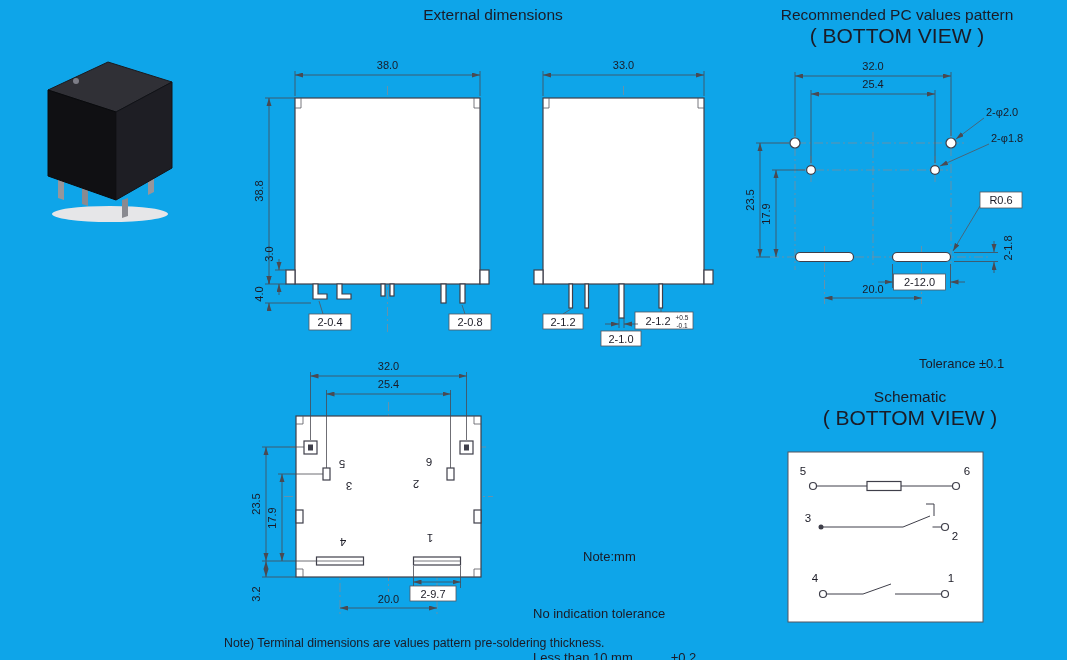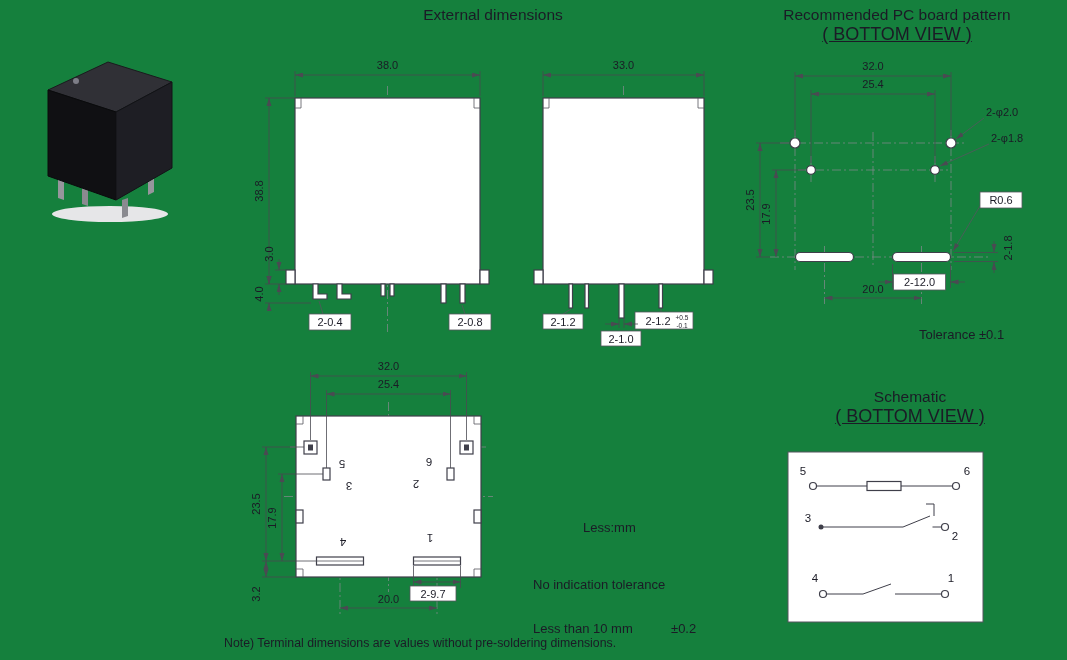--- a/index.html
+++ b/index.html
@@ -1,21 +1,21 @@
 <!DOCTYPE html>
 <html><head>
 <meta charset="utf-8">
 <style>
   html,body{margin:0;padding:0;background:#fff;}
   body{font-family:"Liberation Sans",sans-serif;color:#1b1b26;}
-  .page{position:relative;width:1067px;height:660px;background:#15803d;overflow:hidden;}
+  .page{position:relative;width:1067px;height:660px;background:#0ea5e9;overflow:hidden;}
   .abs{position:absolute;}
   .title{font-size:15.5px;text-align:center;color:#1b1b26;}
-  .subtitle{font-size:18px;text-align:center;color:#1b1b26;text-decoration:underline;}
-  .note{font-size:13px;color:#1b1b26;}
+  .subtitle{font-size:21px;text-align:center;color:#1b1b26;}
+  .note{font-size:13px;color:#1b1b26;margin-top:29px;}
   .footnote{font-size:12.3px;color:#1b1b26;}
   .tolrow{display:grid;grid-template-columns:138px auto;font-size:13px;line-height:16px;margin-top:28px;}
   svg text{font-family:"Liberation Sans",sans-serif;fill:#1b1b26;}
   .dim{font-size:11px;}
   .dimsm{font-size:6.5px;}
   .pin{font-size:11.5px;}
   .ol{fill:#ffffff;stroke:#3f3f4a;stroke-width:1.2;}
   .ln{stroke:#3f3f4a;stroke-width:1;fill:none;}
   .thin{stroke:#55555e;stroke-width:0.8;fill:none;}
   .cl{stroke:#8a8a92;stroke-width:0.7;stroke-dasharray:9 3 2 3;fill:none;}
@@ -36,21 +36,21 @@
       <polygon points="118,128 124,125 124,144 118,147" fill="#96969c"></polygon>
       <polygon points="18,42 78,14 142,34 86,64" fill="#303036" stroke="#1a1a1e" stroke-width="1"></polygon>
       <polygon points="18,42 86,64 86,152 18,128" fill="#101013" stroke="#0a0a0c" stroke-width="1"></polygon>
       <polygon points="86,64 142,34 142,120 86,152" fill="#1e1e24" stroke="#121216" stroke-width="1"></polygon>
       <circle cx="46" cy="33" r="3" fill="#8b8b95" opacity="0.85"></circle>
     </g>
   </svg>
 
   <div class="abs title" style="left:373px;top:6px;width:240px">External dimensions</div>
   <div class="abs" style="left:742px;top:6px;width:310px">
-    <div class="title">Recommended PC board pattern</div>
+    <div class="title">Recommended PC values pattern</div>
     <div class="subtitle">( BOTTOM VIEW )</div>
   </div>
   <div class="abs" style="left:810px;top:388px;width:200px">
     <div class="title">Schematic</div>
     <div class="subtitle">( BOTTOM VIEW )</div>
   </div>
 
   <svg class="abs" style="left:253px;top:56px" width="252" height="302" viewBox="0 0 252 302">
     <defs>
       <marker id="fE" markerWidth="9" markerHeight="6" refX="8" refY="2.5" orient="auto" markerUnits="userSpaceOnUse">
@@ -302,29 +302,29 @@
     <g>
       <text class="pin" x="20" y="33" text-anchor="middle">5</text>
       <text class="pin" x="184" y="33" text-anchor="middle">6</text>
       <text class="pin" x="25" y="80" text-anchor="middle">3</text>
       <text class="pin" x="172" y="98" text-anchor="middle">2</text>
       <text class="pin" x="32" y="140" text-anchor="middle">4</text>
       <text class="pin" x="168" y="140" text-anchor="middle">1</text>
     </g>
   </svg>
 
-  <div class="abs note" style="left:583px;top:520px">Less:mm</div>
+  <div class="abs note" style="left:583px;top:520px">Note:mm</div>
 
   <div class="abs" style="left:533px;top:577px;width:240px">
     <div class="note" style="line-height:16px">No indication tolerance</div>
     <div class="tolrow">
       <span>Less than 10 mm</span>
       <span>±0.2</span>
     </div>
     <div class="tolrow">
       <span>Min. 3 mm</span>
       <span>±0.4</span>
     </div>
   </div>
 
-  <div class="abs footnote" style="left:224px;top:636px">Note) Terminal dimensions are values without pre-soldering dimensions.</div>
+  <div class="abs footnote" style="left:224px;top:636px">Note) Terminal dimensions are values pattern pre-soldering thickness.</div>
 
 </div>
 
 </body></html>

